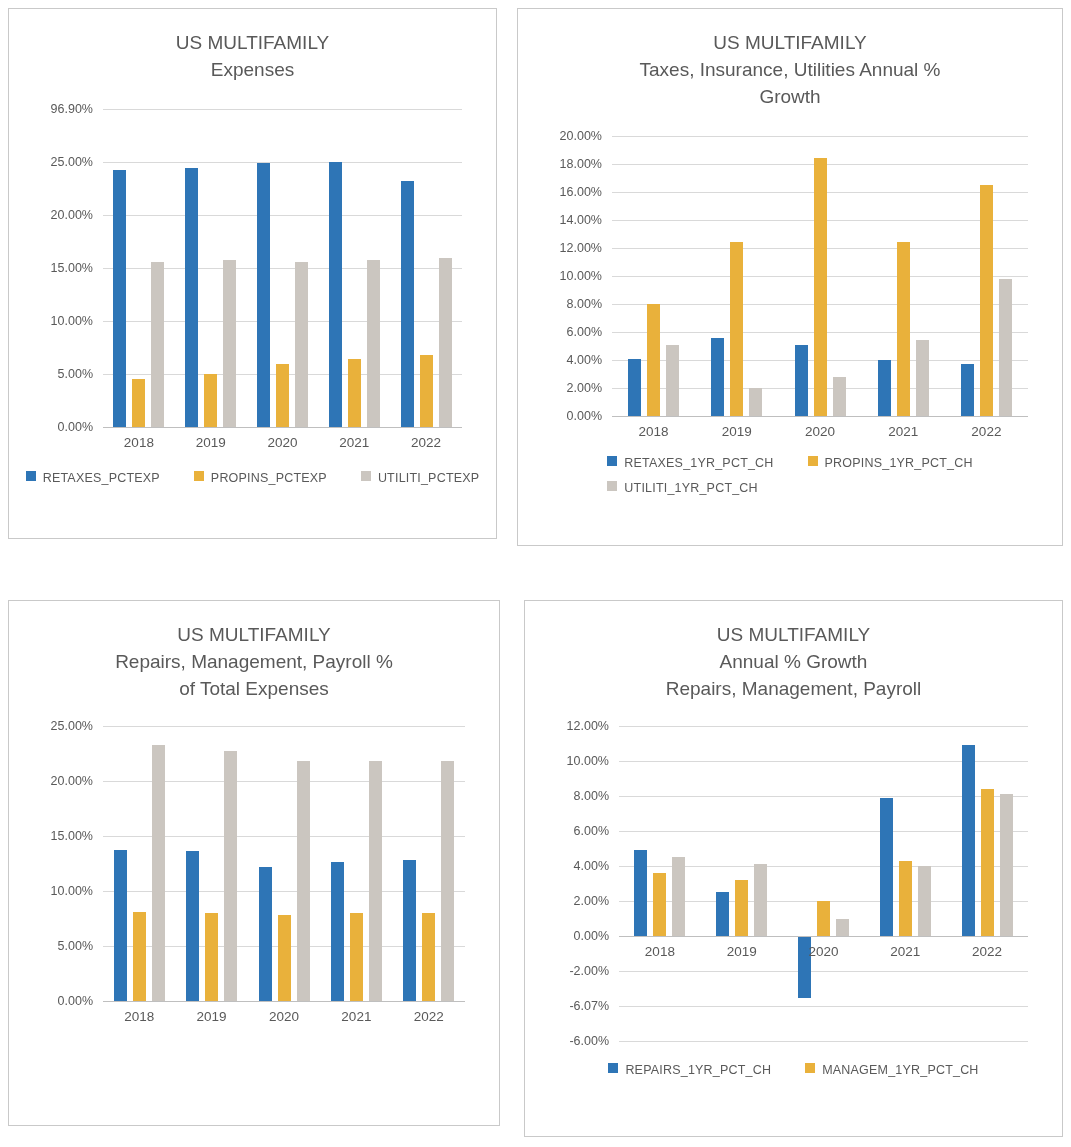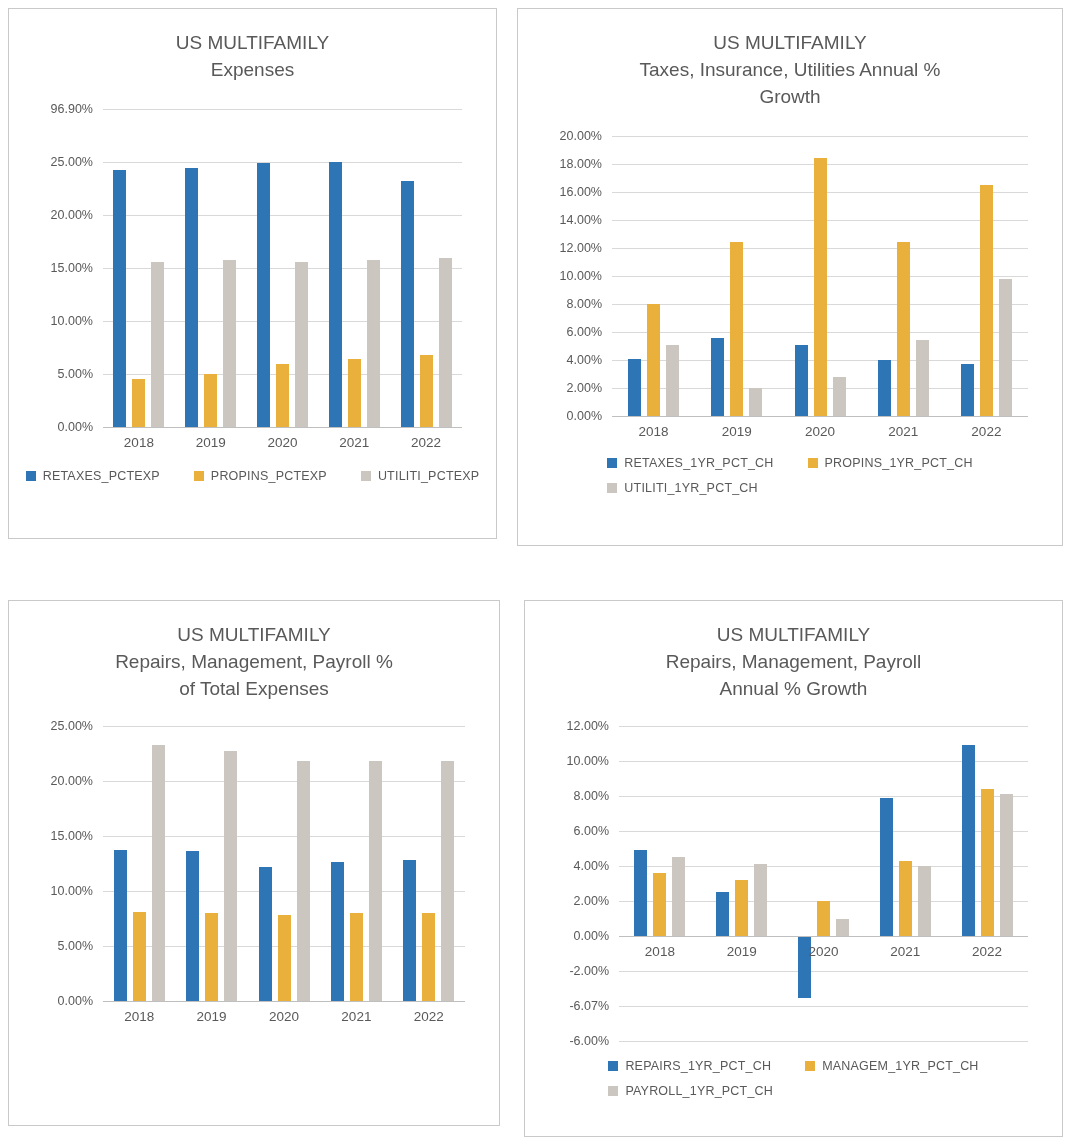--- a/index.html
+++ b/index.html
@@ -21,21 +21,21 @@
     font-size:12.5px;color:#595959;transform:translateY(-50%);white-space:nowrap;
   }
   .bar{position:absolute;}
   .cat-label{
     position:absolute;width:64px;text-align:center;
     font-size:13.5px;color:#595959;white-space:nowrap;
   }
   .legend{text-align:center;}
   .legend-block{display:inline-block;text-align:left;}
   .legend-row{display:flex;gap:34px;margin-bottom:11px;align-items:center;}
-  .legend-item{display:flex;align-items:center;gap:7px;font-size:12.5px;color:#595959;letter-spacing:0.2px;white-space:nowrap;}
+  .legend-item{display:flex;align-items:flex-start;gap:7px;font-size:12.5px;color:#595959;letter-spacing:0.2px;white-space:nowrap;}
   .legend-marker{width:10px;height:10px;flex:0 0 auto;}
 </style>
 </head>
 <body>
 
 <div id="charts-root">
     <div class="panel" style="left: 8px; top: 8px; width: 489px; height: 531px;">
       <div class="chart-title" style="margin-bottom: 26px;">
         <div class="title-line">US MULTIFAMILY</div>
         <div class="title-line">Expenses</div>
@@ -194,22 +194,22 @@
         <div class="cat-label" style="left: calc(10% - 32px); top: 283px;">2018</div>
         <div class="cat-label" style="left: calc(30% - 32px); top: 283px;">2019</div>
         <div class="cat-label" style="left: calc(50% - 32px); top: 283px;">2020</div>
         <div class="cat-label" style="left: calc(70% - 32px); top: 283px;">2021</div>
         <div class="cat-label" style="left: calc(90% - 32px); top: 283px;">2022</div>
       </div>
     </div>
     <div class="panel" style="left: 524px; top: 600px; width: 539px; height: 537px;">
       <div class="chart-title" style="margin-bottom: 24px;">
         <div class="title-line">US MULTIFAMILY</div>
+        <div class="title-line">Annual % Growth</div>
         <div class="title-line">Repairs, Management, Payroll</div>
-        <div class="title-line">Annual % Growth</div>
       </div>
       <div class="plot" style="height: 315px; margin-bottom: 18px;">
         <div class="gridline" style="top: 315px;"></div>
         <div class="tick-label" style="top: 315px;">-6.00%</div>
         <div class="gridline" style="top: 280px;"></div>
         <div class="tick-label" style="top: 280px;">-6.07%</div>
         <div class="gridline" style="top: 245px;"></div>
         <div class="tick-label" style="top: 245px;">-2.00%</div>
         <div class="baseline" style="top: 210px;"></div>
         <div class="tick-label" style="top: 210px;">0.00%</div>
@@ -248,20 +248,15 @@
       </div>
       <div class="legend"><div class="legend-block"><div class="legend-row">
             <div class="legend-item">
               <span class="legend-marker" style="background: rgb(46, 117, 182);"></span>
               <span>REPAIRS_1YR_PCT_CH</span>
             </div>
             <div class="legend-item">
               <span class="legend-marker" style="background: rgb(233, 177, 59);"></span>
               <span>MANAGEM_1YR_PCT_CH</span>
             </div>
-          </div><div class="legend-row">
-            <div class="legend-item">
-              <span class="legend-marker" style="background: rgb(203, 198, 192);"></span>
-              <span>PAYROLL_1YR_PCT_CH</span>
-            </div>
           </div></div></div>
     </div>
   </div>
 
 </body></html>

